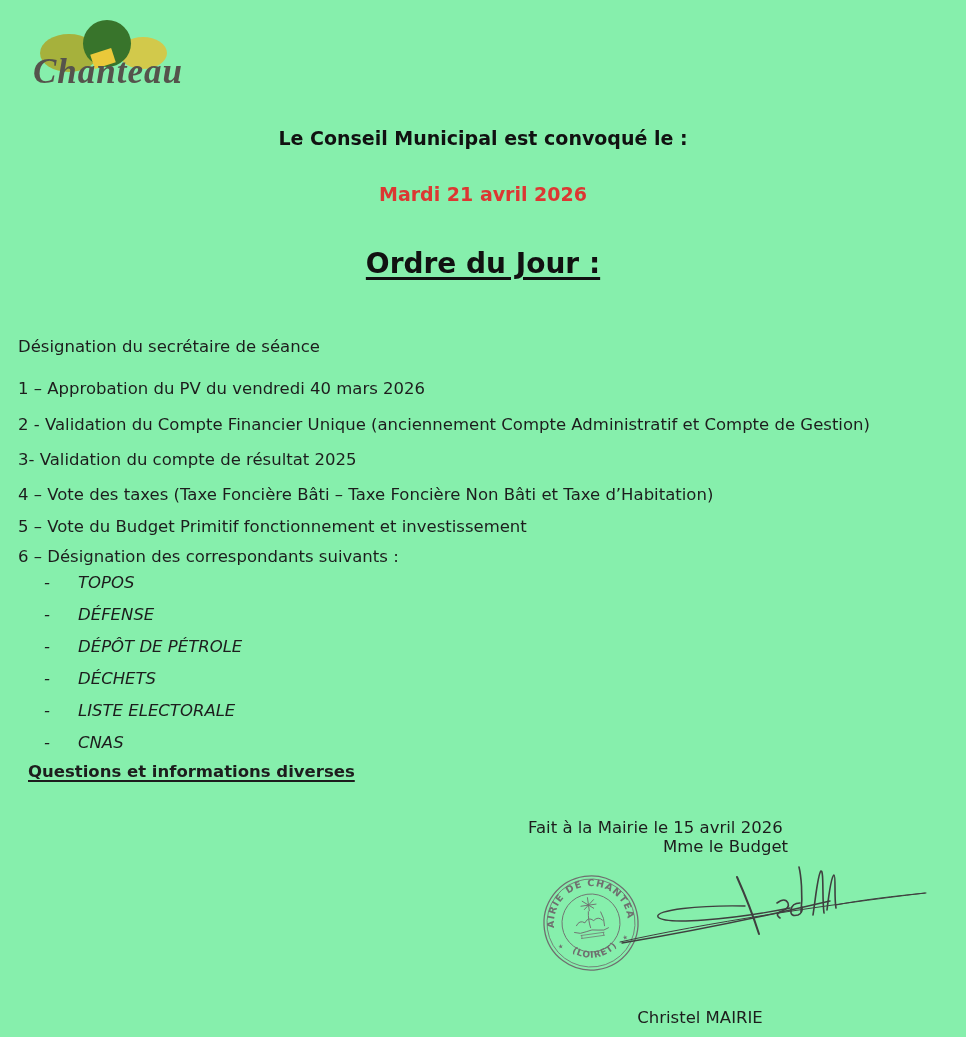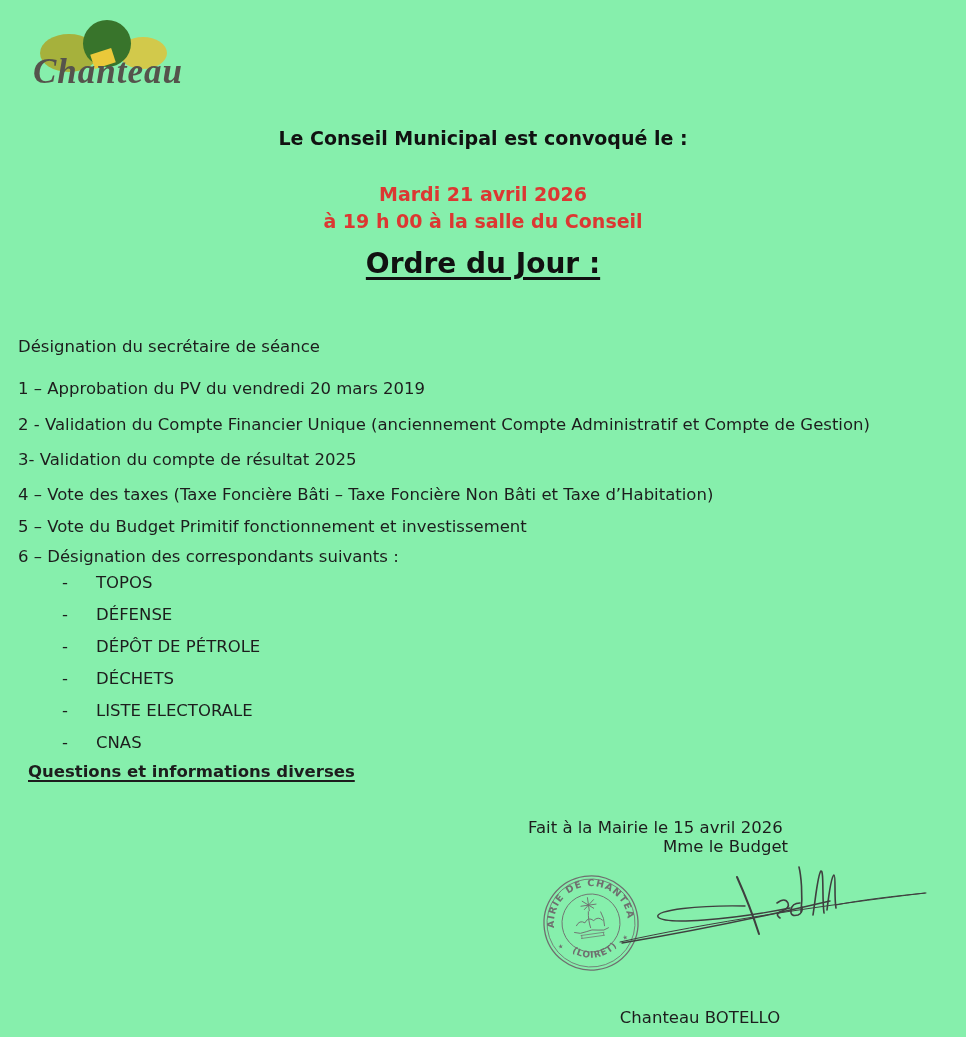--- a/index.html
+++ b/index.html
@@ -27,21 +27,21 @@
     font-size:35px; color:#55534c; letter-spacing:1px;
   }
   
   .center-line { position:absolute; left:0; width:966px; text-align:center; }
   .convocation { top:127px; font-size:19px; font-weight:bold; color:#111; }
   .dates { top:181px; font-size:19px; font-weight:bold; color:#dc3732; line-height:27px; }
   .ordre { top:247px; font-size:28px; font-weight:bold; color:#111; }
   .ordre span { text-decoration:underline; text-decoration-thickness:3px; text-underline-offset:4px; }
   
   .line { position:absolute; left:18px; font-size:16.5px; line-height:22px; color:#1d1d1d; white-space:nowrap; }
-  .bullet-line { position:absolute; left:62px; font-size:16.5px; line-height:22px; color:#1d1d1d; }
+  .bullet-line { position:absolute; left:44px; font-size:16.5px; line-height:22px; color:#1d1d1d;font-style:italic; }
   .bullet-line .dash { display:inline-block; width:34px; }
   .questions { position:absolute; left:28px; top:762px; font-size:16.5px; font-weight:bold;
                text-decoration:underline; text-decoration-thickness:2px; text-underline-offset:3px; }
   
   .fait  { position:absolute; left:528px; top:795px; font-size:16.5px;margin-top:23px; }
   .maire { position:absolute; left:663px; top:837px; font-size:16.5px; }
   .name  { position:absolute; left:560px; top:1008px; width:280px; text-align:center; font-size:16.5px; }
   .stamp-svg { position:absolute; left:540px; top:872px; }
   .sign-svg  { position:absolute; left:595px; top:848px; }
 </style>
@@ -54,28 +54,27 @@
     <div class="ell ell-left"></div>
     <div class="ell ell-right"></div>
     <div class="ell circ-mid"></div>
     <div class="square"></div>
     <div class="logo-text">Chanteau</div>
   </div>
 
   <div class="center-line convocation">Le Conseil Municipal est convoqué le :</div>
   <div class="center-line dates">
     <div>Mardi 21 avril 2026</div>
-    <div>à 19 h 00 à la salle du Conseil</div>
   </div>
   <div class="center-line ordre">
     <span>Ordre du Jour :</span>
   </div>
 
   <div class="line" style="top:336px">Désignation du secrétaire de séance</div>
-  <div class="line" style="top:378px">1 – Approbation du PV du vendredi 20 mars 2019</div>
+  <div class="line" style="top:378px">1 – Approbation du PV du vendredi 40 mars 2026</div>
   <div class="line" style="top:414px">2 - Validation du Compte Financier Unique (anciennement Compte Administratif et Compte de Gestion)</div>
   <div class="line" style="top:449px">3- Validation du compte de résultat 2025</div>
   <div class="line" style="top:484px">4 – Vote des taxes (Taxe Foncière Bâti – Taxe Foncière Non Bâti et Taxe d’Habitation)</div>
   <div class="line" style="top:516px">5 – Vote du Budget Primitif fonctionnement et investissement</div>
   <div class="line" style="top:546px">6 – Désignation des correspondants suivants :</div>
 
   <div class="bullet-line" style="top:572px">
     <span class="dash">-</span><span>TOPOS</span>
   </div>
   <div class="bullet-line" style="top:604px">
@@ -134,15 +133,15 @@
       <path d="M 142 29 C 150 47, 158 67, 164 86" stroke-width="2"></path>
       <path d="M 182 55 q 8 -6 11 0 q 2 5 -6 8 q -8 3 -2 7" stroke-width="1.6"></path>
       <path d="M 205 55 q -8 0 -9 7 q -1 7 7 5 q 5 -2 4 -8" stroke-width="1.6"></path>
       <path d="M 206 64 C 208 47, 206 27, 204 19" stroke-width="1.6"></path>
       <path d="M 218 67 C 221 47, 223 25, 226 23 C 229 22, 227 52, 229 65" stroke-width="1.6"></path>
       <path d="M 232 62 C 234 45, 237 28, 239 27 C 241 27, 239 50, 241 60" stroke-width="1.6"></path>
       <path d="M 241 57 C 265 52, 300 48, 331 45" stroke-width="1"></path>
     </g>
   </svg>
 
-  <div class="name">Chanteau BOTELLO</div>
+  <div class="name">Christel MAIRIE</div>
 
 </div>
 
 </body></html>

